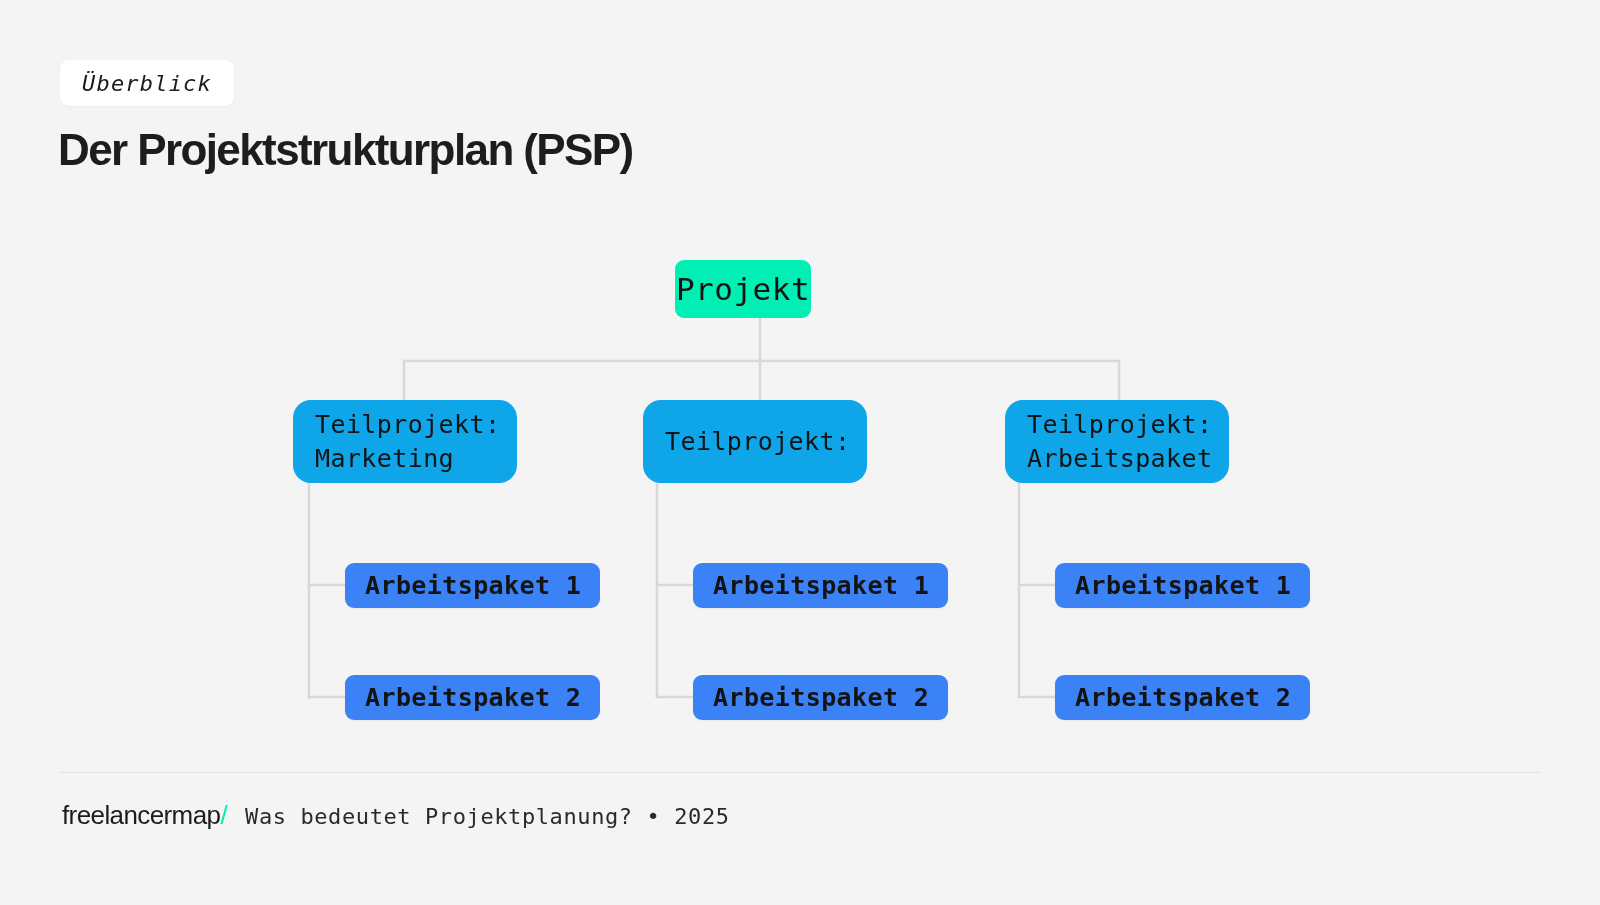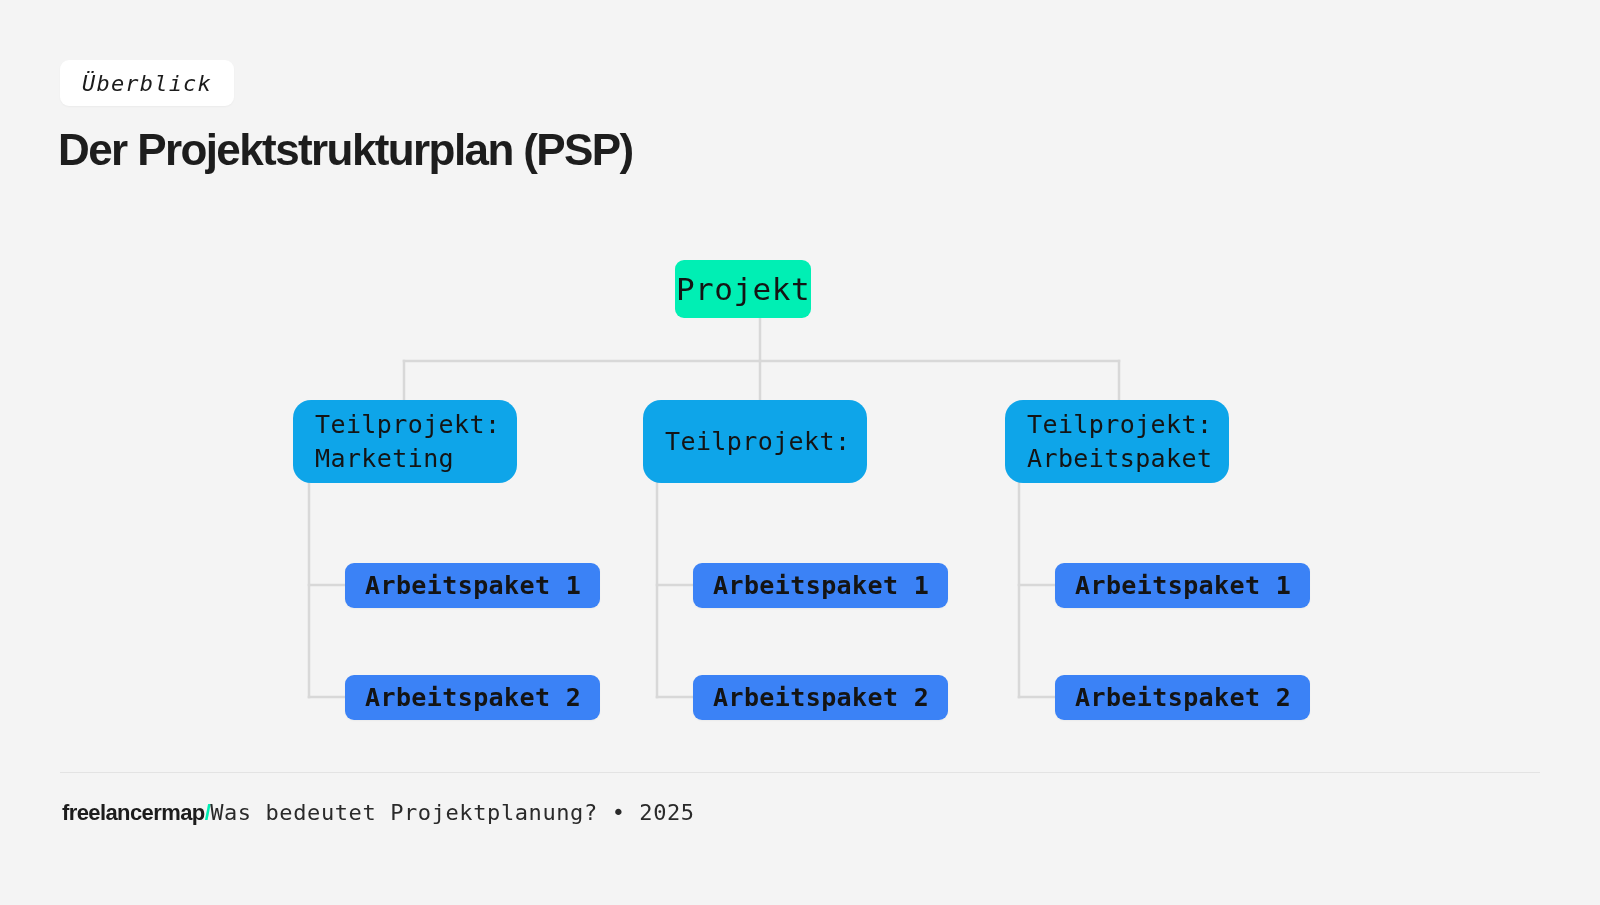--- a/index.html
+++ b/index.html
@@ -118,31 +118,32 @@
 
   .footer {
     position: absolute;
     left: 62px;
     top: 800px;
     display: flex;
     align-items: baseline;
   }
 
   .logo {
-    font-size: 22px;
-    font-weight: 700;
+    font-size: 26px;
+    font-weight: 400;
     letter-spacing: -0.6px;
     color: #1c1c1c;
     text-align: right;
   }
   .logo-slash {
     color: #00efb4;
   }
 
   .footer-meta {
+    margin-left: 18px;
     font-family: "DejaVu Sans Mono", monospace;
     font-size: 22px;
     letter-spacing: 0.6px;
     color: #2a2a2a;
   }
 </style>
 </head>
 <body>
 
 <div class="page">

